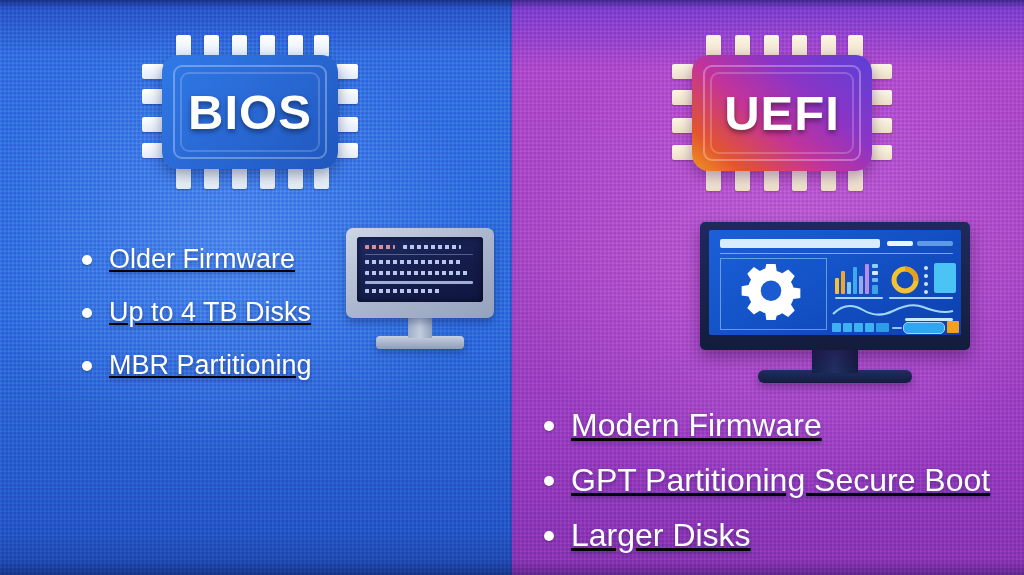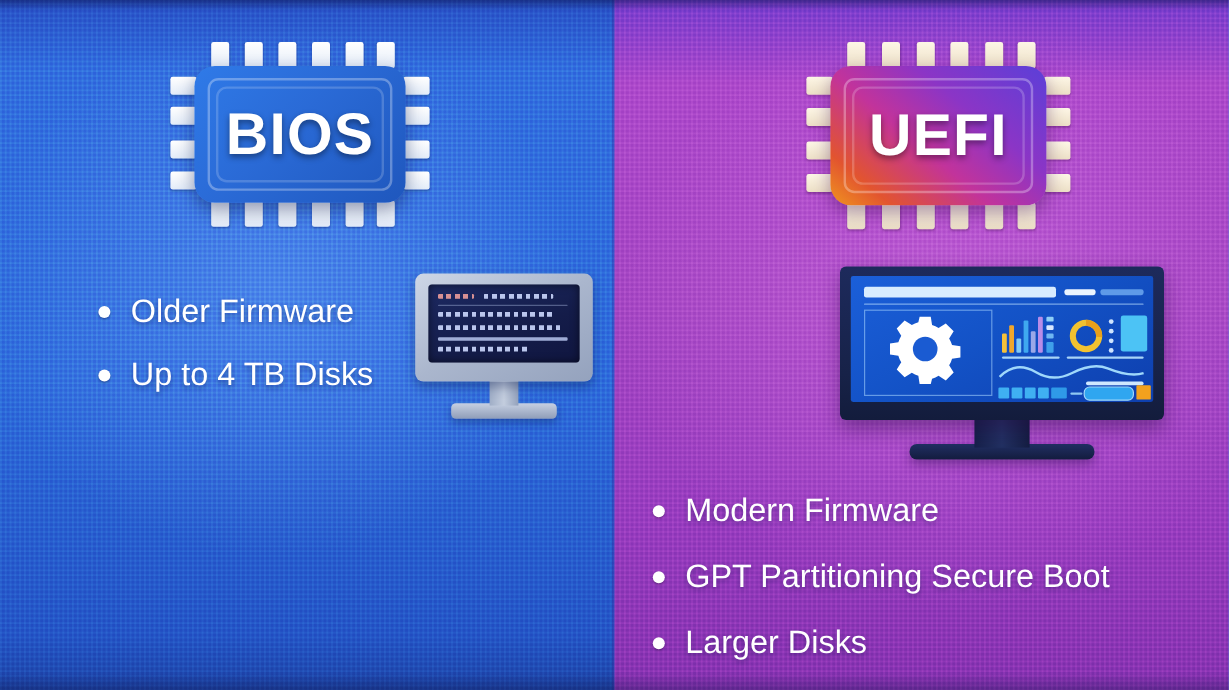--- a/index.html
+++ b/index.html
@@ -68,32 +68,32 @@
   #vs-badge{position:absolute;left:455px;top:96px;width:114px;height:114px;border-radius:50%;
     background:#fff;box-shadow:0 4px 12px rgba(20,20,80,.32);
     display:flex;align-items:center;justify-content:center;}
   #vs-inner{width:98px;height:98px;border-radius:50%;
     background:radial-gradient(circle at 38% 32%,#fba21f 0%,#f38b16 55%,#e87d0d 100%);
     display:flex;align-items:center;justify-content:center;}
   #vs-text{color:#fff;font-size:52px;font-weight:bold;letter-spacing:-1px;
     text-shadow:0 3px 4px rgba(120,60,0,.38);}
 
   
-  .bullets{position:absolute;}
+  .bullets{position:absolute;text-decoration:underline;}
   .bullet-row{display:flex;align-items:center;}
   .dot{width:10px;height:10px;border-radius:50%;background:#fff;flex:0 0 auto;
     box-shadow:0 1px 2px rgba(0,0,0,.30);}
   .btxt{color:#fff;margin-left:17px;white-space:nowrap;
     text-shadow:0 2px 4px rgba(10,20,70,.40);}
   #bios-bullets{left:82px;top:233px;}
   #bios-bullets .bullet-row{height:53px;}
   #bios-bullets .btxt{font-size:27px;}
   #uefi-bullets{left:544px;top:398px;}
   #uefi-bullets .bullet-row{height:55px;}
-  #uefi-bullets .btxt{font-size:27px;}
+  #uefi-bullets .btxt{font-size:32px;}
 
   
   #crt{position:absolute;left:346px;top:228px;width:148px;height:126px;}
   #crt-case{position:absolute;left:0;top:0;width:148px;height:90px;border-radius:7px;
     background:linear-gradient(150deg,#cdd6e6 0%,#aab6cd 50%,#94a2bd 100%);
     box-shadow:0 4px 9px rgba(10,25,80,.38);}
   #crt-screen{position:absolute;left:11px;top:9px;width:126px;height:65px;border-radius:3px;
     background:linear-gradient(160deg,#1d2a63 0%,#141c49 60%,#101640 100%);
     box-shadow:inset 0 0 7px rgba(0,0,0,.55);overflow:hidden;}
   .crt-line{position:absolute;height:3px;border-radius:1px;background:rgba(190,205,245,.82);}
@@ -202,20 +202,24 @@
 
   <div class="bullets" id="bios-bullets">
     <div class="bullet-row">
       <span class="dot"></span>
       <span class="btxt">Older Firmware</span>
     </div>
     <div class="bullet-row">
       <span class="dot"></span>
       <span class="btxt">Up to 4 TB Disks</span>
     </div>
+    <div class="bullet-row">
+      <span class="dot"></span>
+      <span class="btxt">MBR Partitioning</span>
+    </div>
   </div>
 
   <div class="bullets" id="uefi-bullets">
     <div class="bullet-row">
       <span class="dot"></span>
       <span class="btxt">Modern Firmware</span>
     </div>
     <div class="bullet-row">
       <span class="dot"></span>
       <span class="btxt">GPT Partitioning Secure Boot</span>

